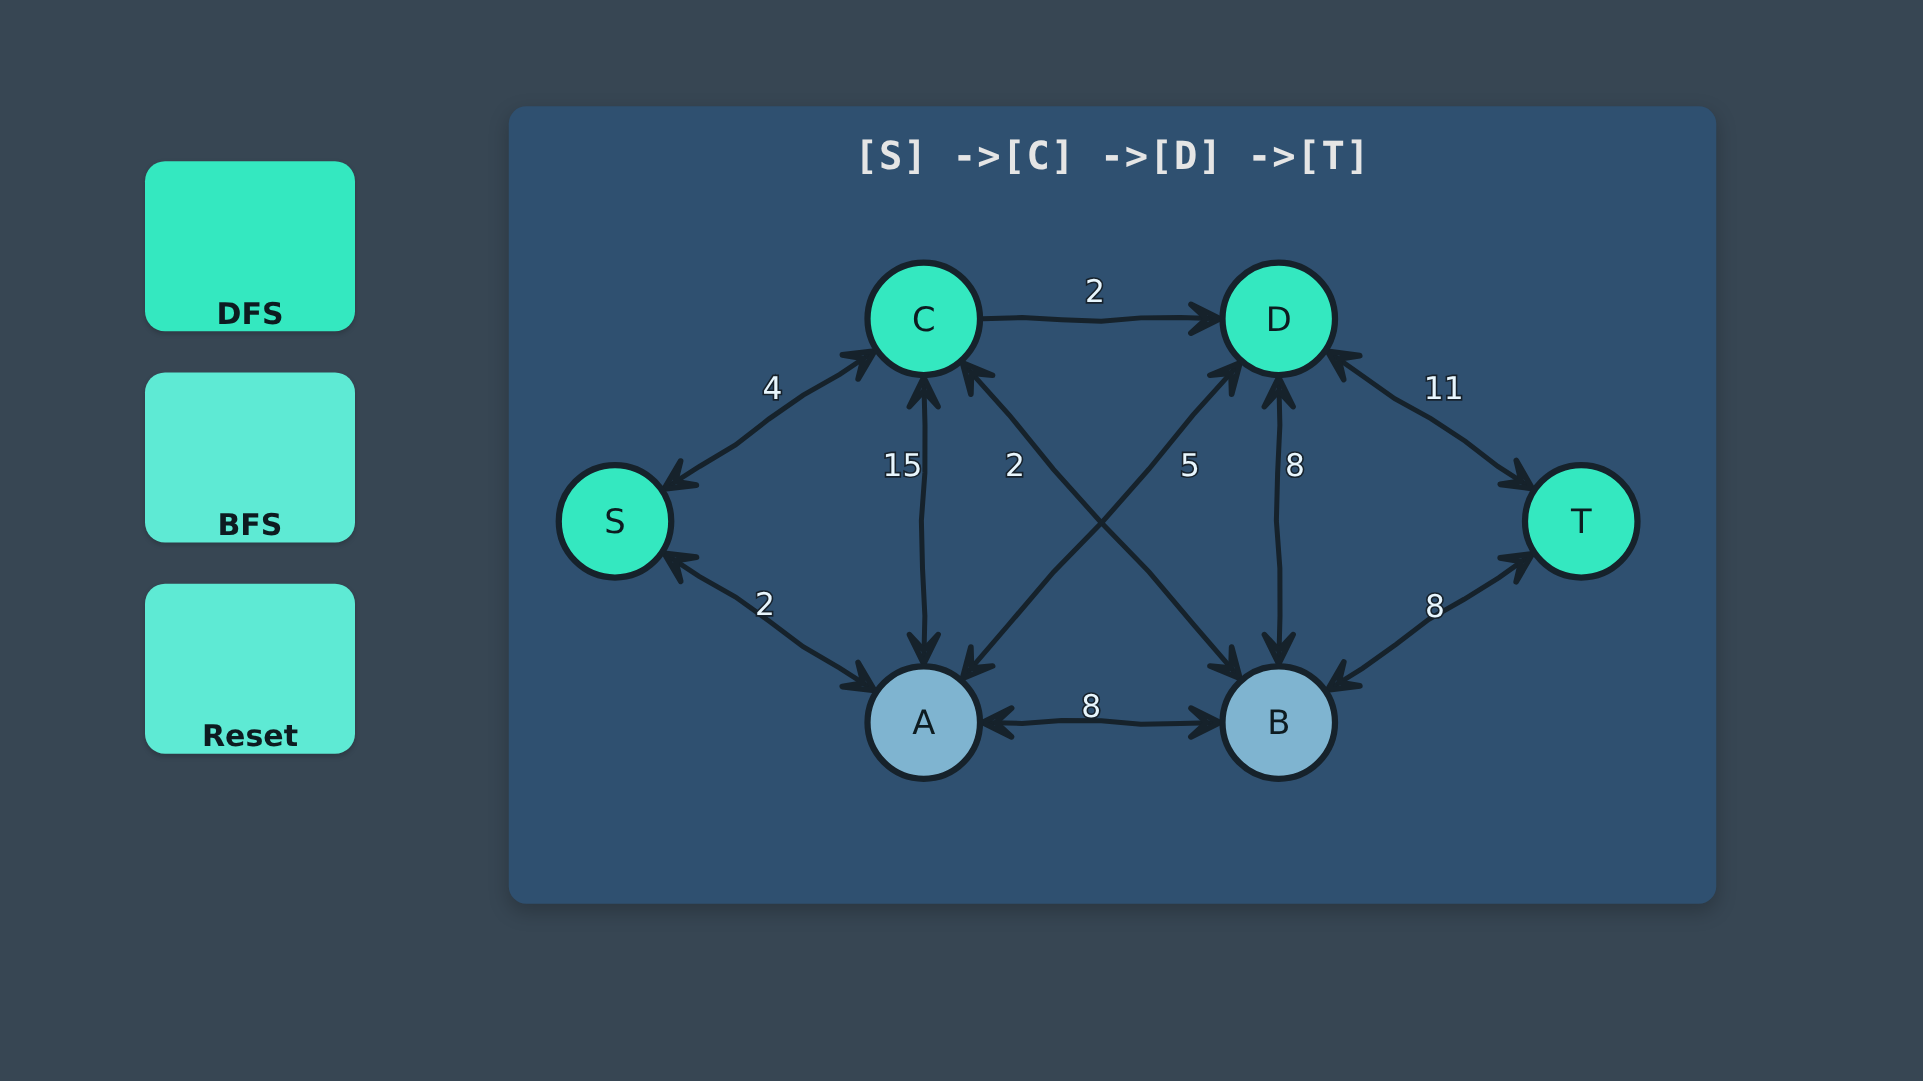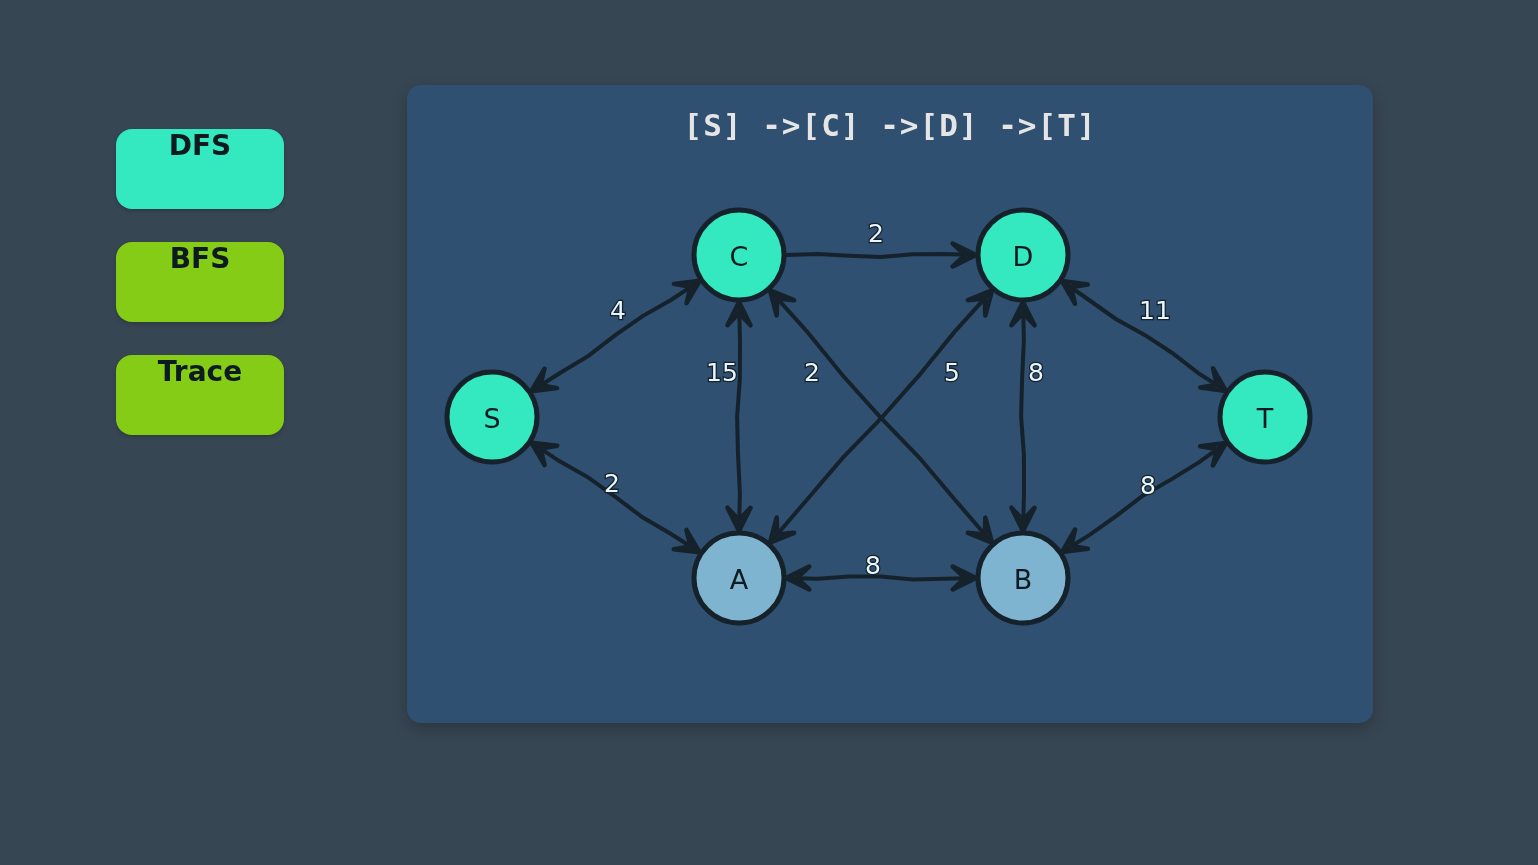--- a/index.html
+++ b/index.html
@@ -19,37 +19,37 @@
 
   
   #controls {
     position: absolute;
     left: 116px;
     top: 129px;
     width: 168px;
   }
   .ctrl-btn {
     width: 168px;
-    height: 80px;
+    height: 136px;
     border-radius: 16px;
     border: none;
     display: flex;
-    align-items: flex-start;
+    align-items: flex-end;
     justify-content: center;
     font-family: "DejaVu Sans", sans-serif;
     font-weight: bold;
-    font-size: 28px;
+    font-size: 24px;
     color: #0d1b20;
     margin-bottom: 33px;
     cursor: pointer;
     box-shadow: 0 2px 4px rgba(0,0,0,0.18);
     user-select: none;
   }
   .ctrl-btn.active { background: #34e8c0; }
-  .ctrl-btn.idle   { background: #84cc16; }
+  .ctrl-btn.idle   { background: #5eead4; }
 
   
   #panel {
     position: absolute;
     left: 407px;
     top: 85px;
     width: 966px;
     height: 638px;
     background: #2f5070;
     border-radius: 14px;
@@ -118,21 +118,21 @@
 <div id="root">
 
   <div id="controls">
       <div class="ctrl-btn active">
         <span>DFS</span>
       </div>
       <div class="ctrl-btn idle">
         <span>BFS</span>
       </div>
       <div class="ctrl-btn idle">
-        <span>Trace</span>
+        <span>Reset</span>
       </div>
     </div>
 
   <div id="panel">
     <div id="panel-title">[S] -&gt;[C] -&gt;[D] -&gt;[T]</div>
     <svg id="graph-svg" viewBox="0 0 966 638">
         <g>
           <g>
             <path class="edge-line" d="M124.3,306.2 L152.6,288.2 L181.4,270.9 L208.0,250.3 L235.6,231.1 L264.8,214.5 L292.7,195.8"></path>
             <g>

